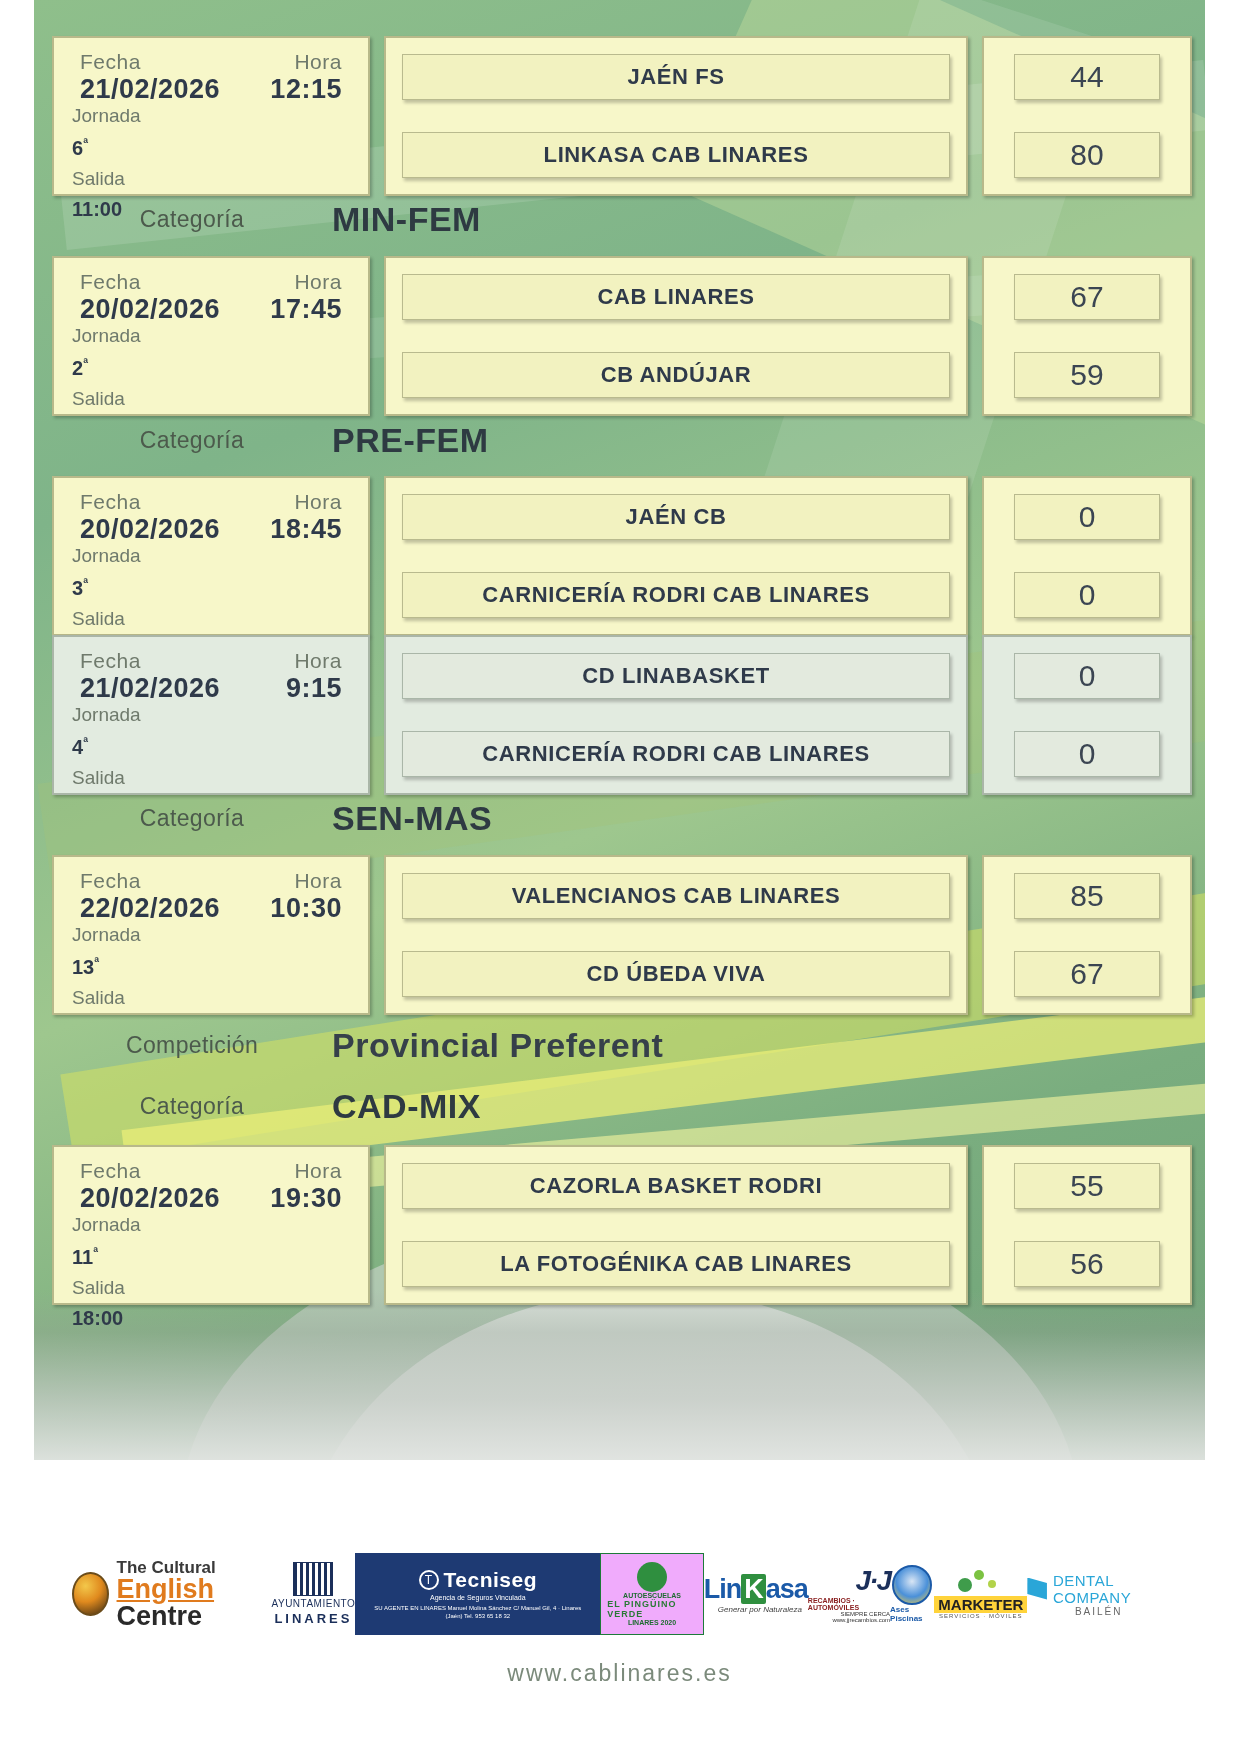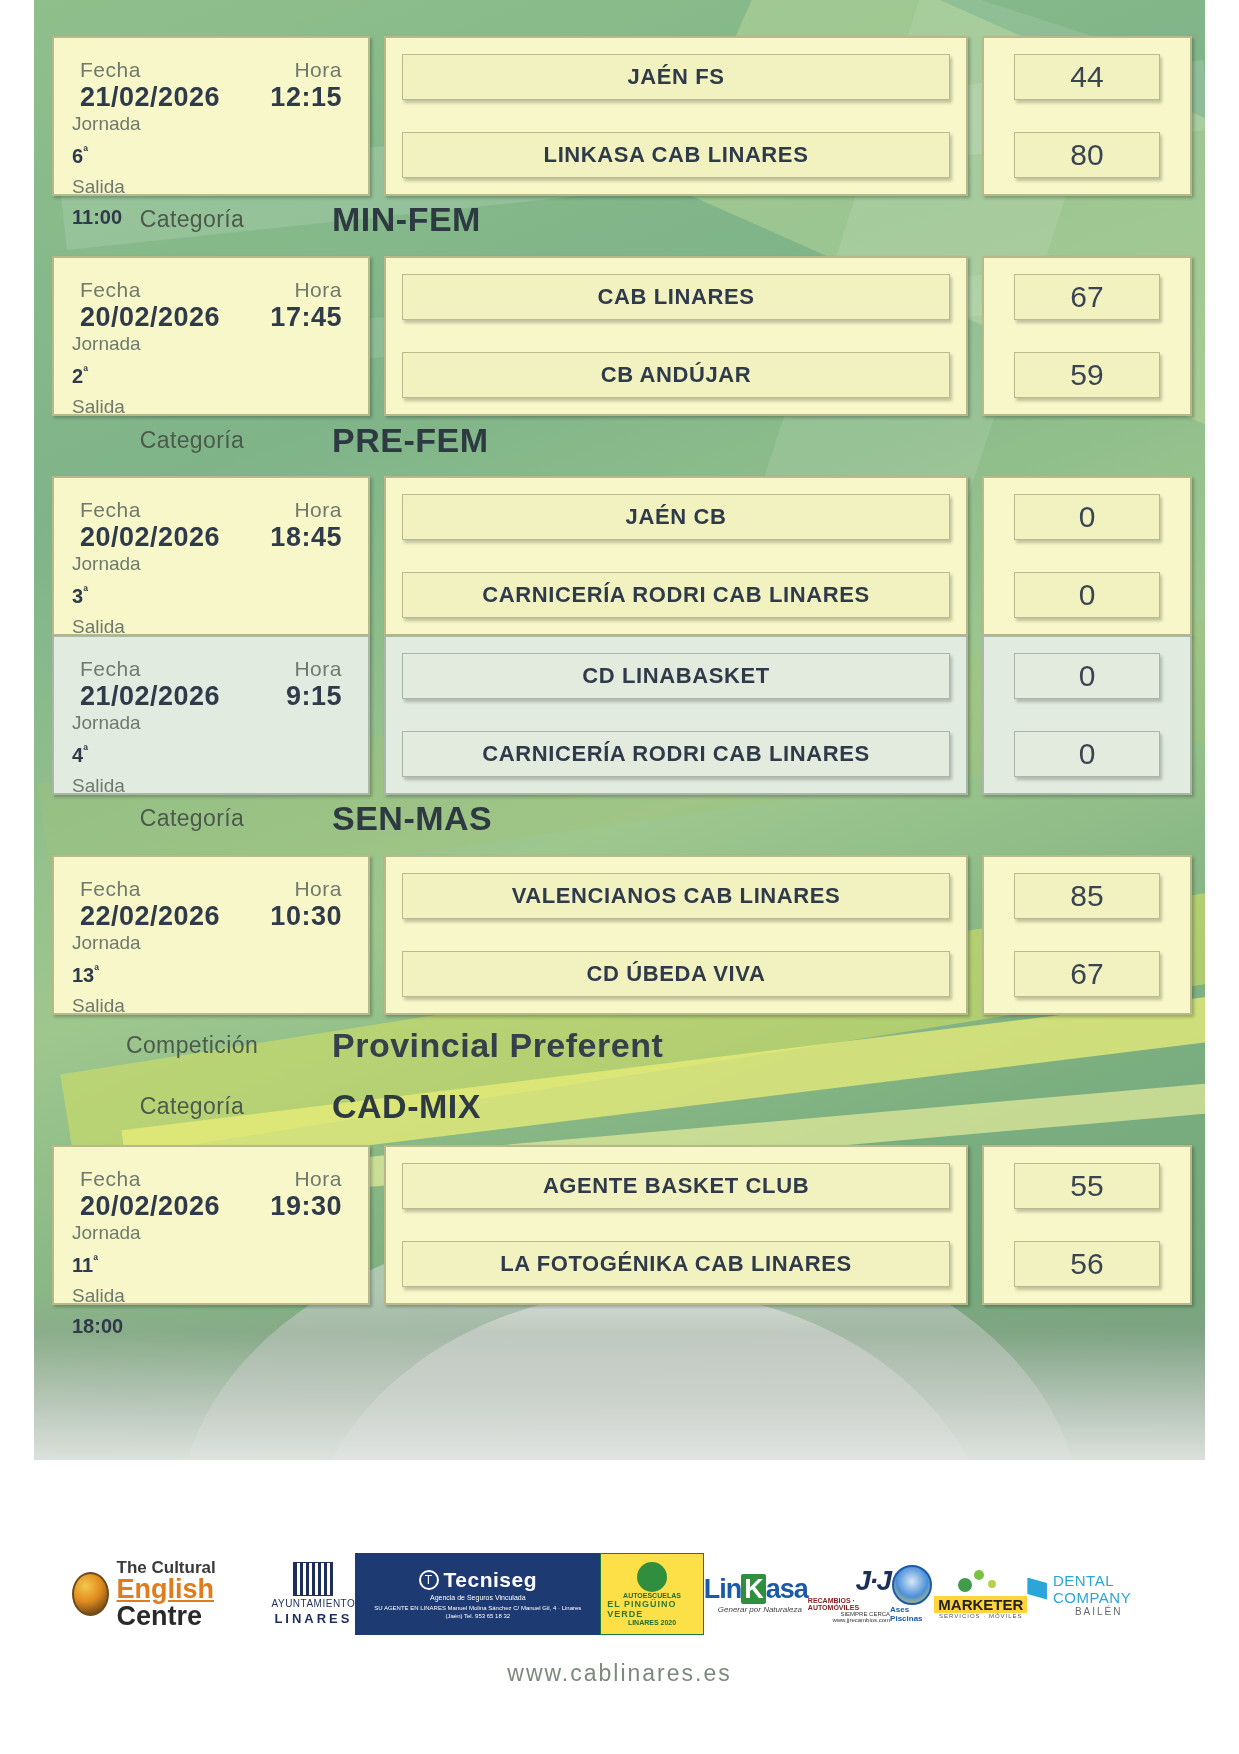--- a/index.html
+++ b/index.html
@@ -80,21 +80,21 @@
   }
   .panel {
     border: 2px solid #b8b98a;
     background: #f7f7c9;
     box-shadow: 2px 2px 3px rgba(0,0,0,0.25);
   }
   .panel.grey { background: #e2ebe0; border-color: #aab6a8; }
 
   .col-date {
     width: 322px;
-    padding: 20px 14px 10px 14px;
+    padding: 12px 14px 10px 14px;
     display: flex;
     flex-direction: column;
     justify-content: space-between;
   }
   .dl-row { display: flex; justify-content: space-between; align-items: baseline; padding: 0 12px; }
   .dl-label { font-size: 21px; color: #6f7a6c; letter-spacing: .5px; }
   .dl-val { font-size: 27px; font-weight: bold; color: #2f3a4a; letter-spacing: .5px; }
   .jor-row { display: flex; align-items: baseline; gap: 8px; flex-direction: column; }
   .jor-lab { font-size: 19px; color: #6f7a6c; }
   .jor-num { font-size: 20px; font-weight: bold; color: #2f3a4a; }
@@ -179,21 +179,21 @@
       repeating-linear-gradient(90deg,#1b2f5a 0 3px,#ffffff 3px 6px);
       border: 1px solid #1b2f5a; }
   .ayto-t { font-size: 10px; letter-spacing: .5px; }
   .ayto-b { font-size: 13px; letter-spacing: 3px; font-weight: bold; }
   .sp-tecniseg { flex-direction: column; background: #1e3a73; color: #fff; padding: 6px 10px; }
   .tec-top { display: flex; align-items: center; gap: 5px; }
   .tec-mark { width: 20px; height: 20px; border-radius: 50%; border: 2px solid #fff; font-size: 12px; display:flex;align-items:center;justify-content:center; }
   .tec-name { font-size: 21px; font-weight: bold; letter-spacing: .5px; }
   .tec-sub { font-size: 7px; margin-top: 2px; }
   .tec-sub2 { font-size: 6px; margin-top: 3px; line-height: 1.35; text-align: center; }
-  .sp-auto { flex-direction: column; border: 1px solid #1d7a3a; padding: 4px 6px; background: #fde047; }
+  .sp-auto { flex-direction: column; border: 1px solid #1d7a3a; padding: 4px 6px; background: #f0abfc; }
   .auto-badge { width: 30px; height: 30px; border-radius: 50%; background: #2f8f3f; }
   .auto-t { font-size: 7px; color: #1d6b2f; font-weight: bold; }
   .auto-t2 { font-size: 9px; color: #2a7a36; font-weight: bold; letter-spacing: 1px; }
   .sp-link { flex-direction: column; }
   .link-name { font-size: 27px; font-weight: bold; color: #1b5aa8; letter-spacing: -1px; }
   .link-name .k { background: #2f8f3f; color: #fff; padding: 0 3px; border-radius: 2px; }
   .link-sub { font-size: 8px; color: #444; font-style: italic; margin-left: 8px; }
   .sp-jj { flex-direction: column; align-items: flex-end; }
   .jj-logo { font-size: 28px; font-weight: bold; color: #1b2f5a; font-style: italic; letter-spacing: -2px; }
   .jj-sub { font-size: 7px; color: #8a2020; font-weight: bold; }
@@ -418,21 +418,21 @@
         <span class="dl-val">19:30</span>
       </div>
       <div class="jor-row">
         <span class="jor-lab">Jornada</span>
         <span class="jor-num">11<sup>ª</sup></span>
         <span class="sal-lab">Salida</span>
         <span class="sal-num">18:00</span>
       </div>
     </div>
     <div class="panel col-teams">
-      <div class="team">AGENTE BASKET CLUB</div>
+      <div class="team">CAZORLA BASKET RODRI</div>
       <div class="team">LA FOTOGÉNIKA CAB LINARES</div>
     </div>
     <div class="panel col-score">
       <div class="score">55</div>
       <div class="score">56</div>
     </div>
   </div>
 
   <div class="sponsors">
 

